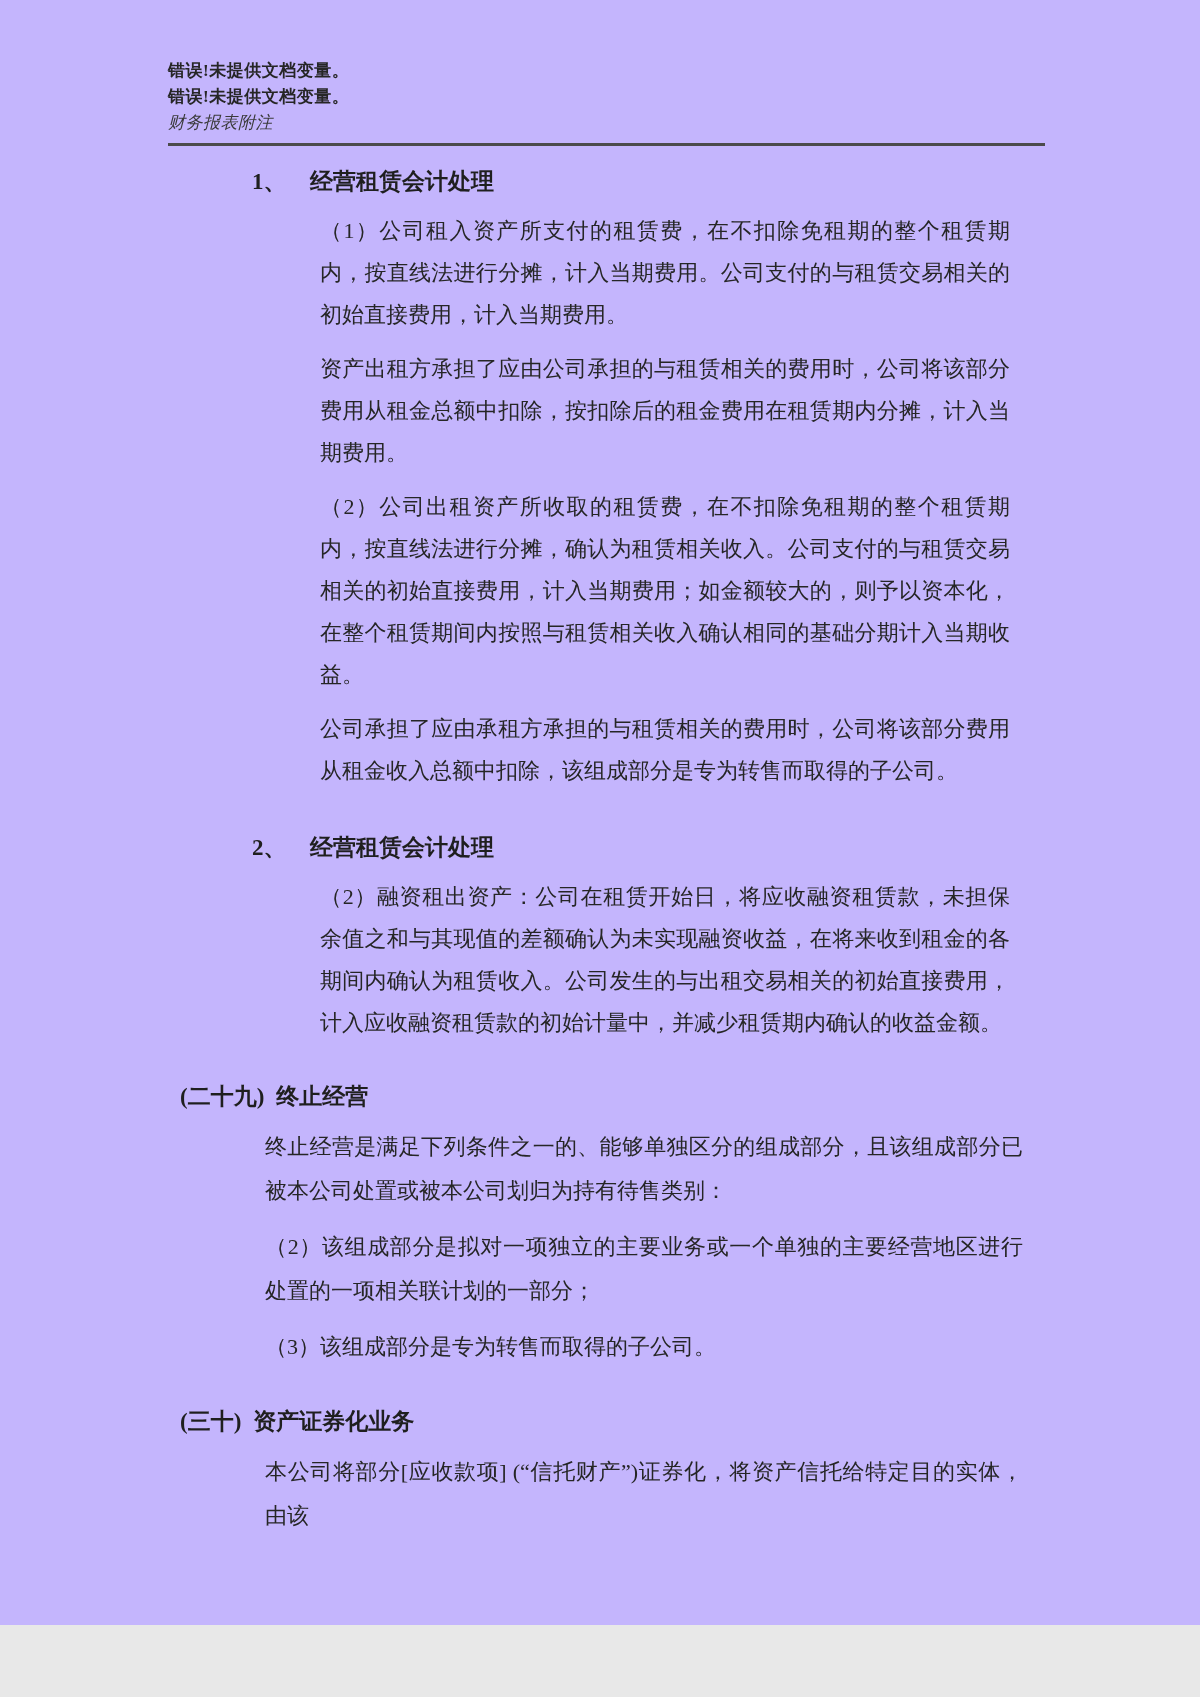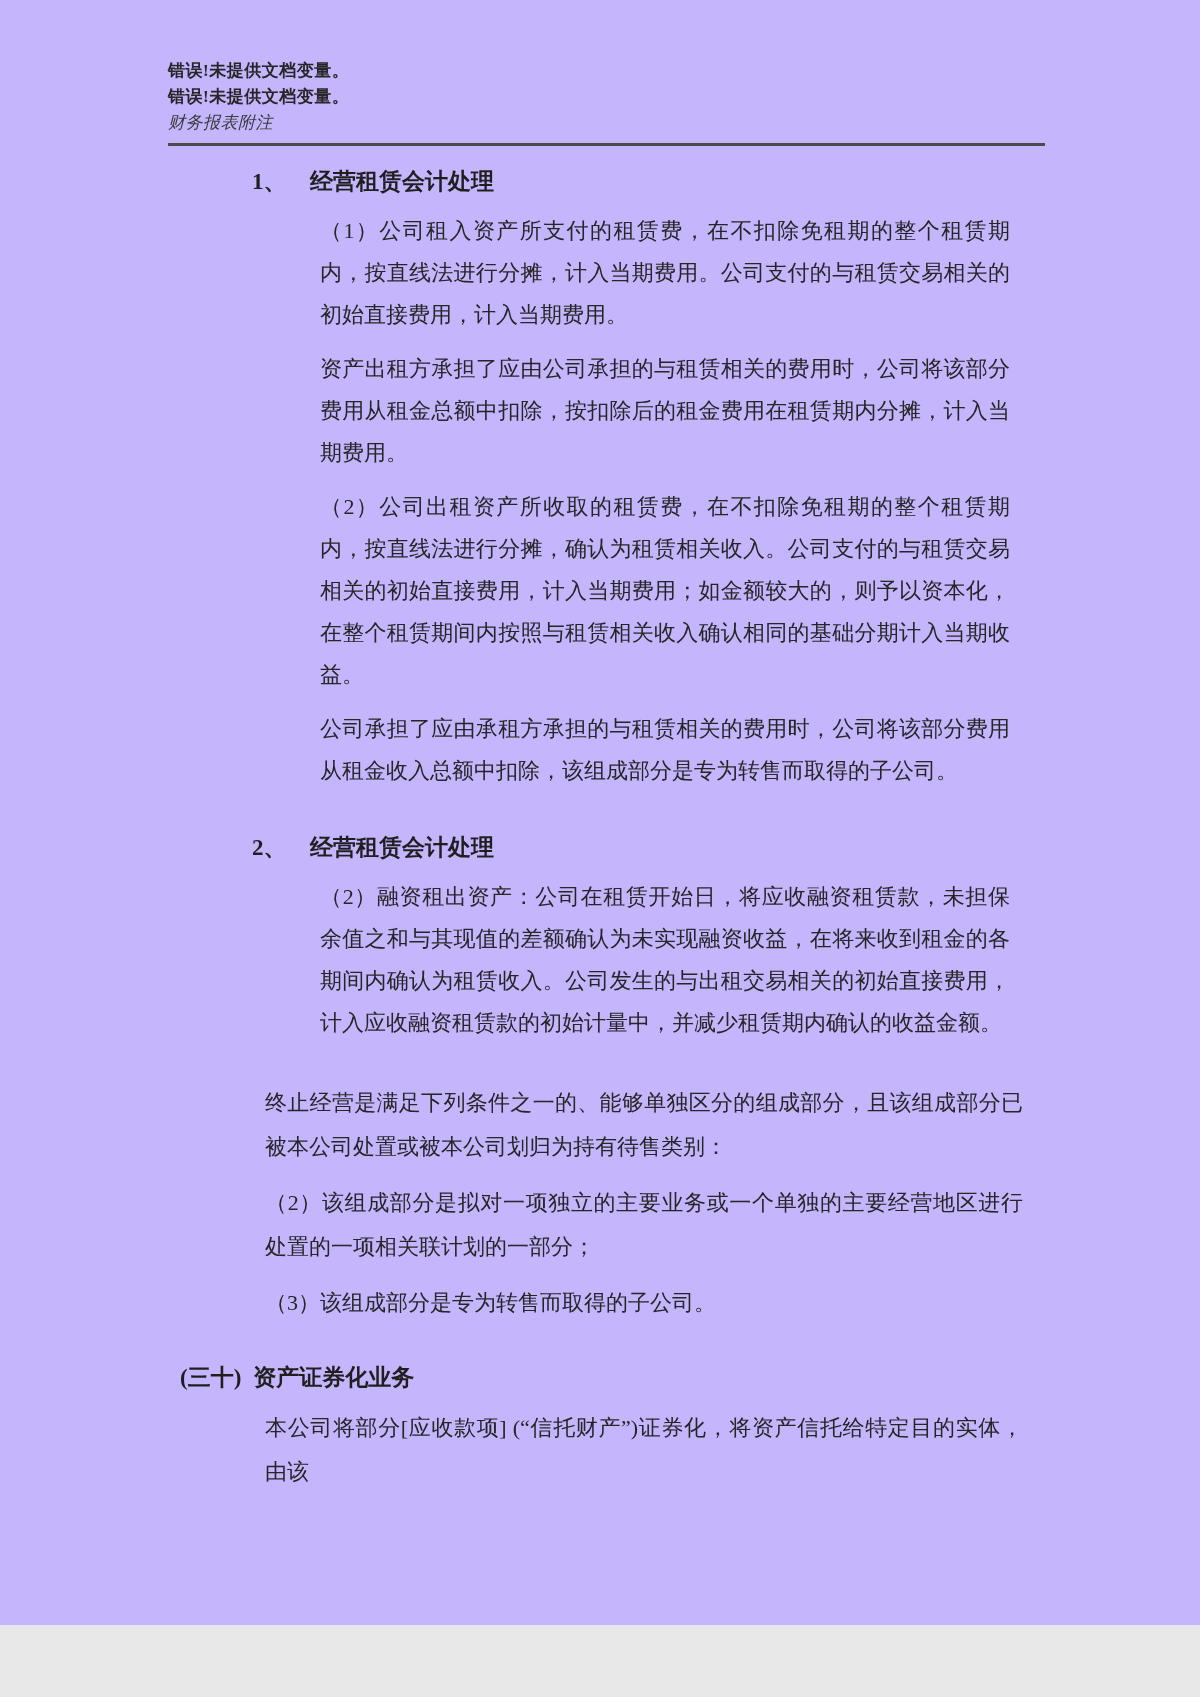--- a/index.html
+++ b/index.html
@@ -109,20 +109,24 @@
     <div class="sec-head">
       <span class="num">2、</span>
       <span class="title">经营租赁会计处理</span>
     </div>
     <div class="sec-body">
       <p>（2）融资租出资产：公司在租赁开始日，将应收融资租赁款，未担保余值之和与其现值的差额确认为未实现融资收益，在将来收到租金的各期间内确认为租赁收入。公司发生的与出租交易相关的初始直接费用，计入应收融资租赁款的初始计量中，并减少租赁期内确认的收益金额。</p>
     </div>
   </section>
 
   <section class="sec lettered">
+    <div class="sec-head">
+      <span class="num">(二十九)</span>
+      <span class="title">终止经营</span>
+    </div>
     <div class="sec-body">
       <p>终止经营是满足下列条件之一的、能够单独区分的组成部分，且该组成部分已被本公司处置或被本公司划归为持有待售类别：</p>
       <p>（2）该组成部分是拟对一项独立的主要业务或一个单独的主要经营地区进行处置的一项相关联计划的一部分；</p>
       <p>（3）该组成部分是专为转售而取得的子公司。</p>
     </div>
   </section>
 
   <section class="sec lettered">
     <div class="sec-head">
       <span class="num">(三十)</span>

